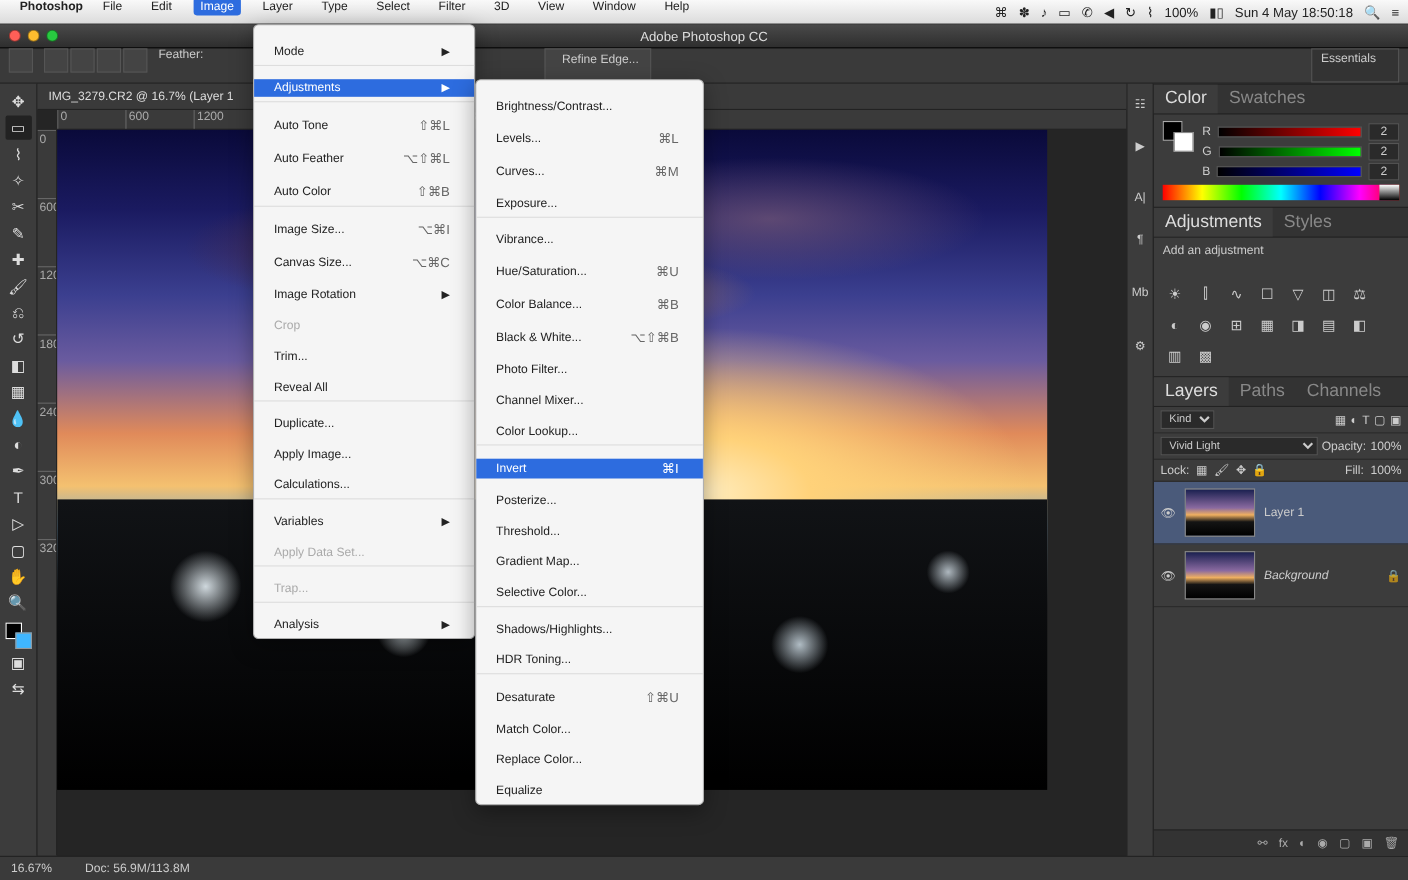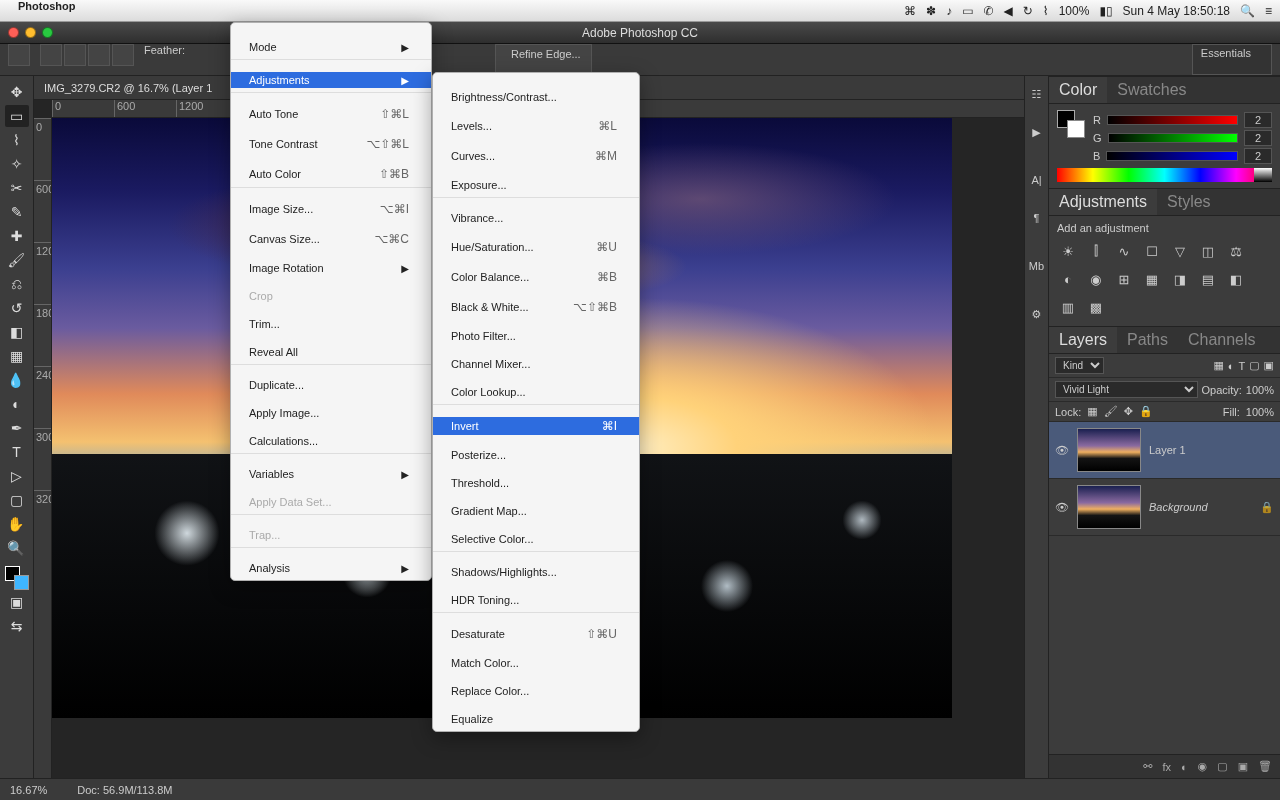--- a/index.html
+++ b/index.html
@@ -122,20 +122,21 @@
 .menu-image { top: 22px; left: 230px; width: 202px; }
 .menu-adjust { top: 72px; left: 432px; width: 208px; }
 
 </style>
 </head>
 <body>
 
 <div class="menubar">
   <span class="apple"></span>
   <span class="app">Photoshop</span>
+  <span id="menubar-items"><span class="mitem">File</span><span class="mitem">Edit</span><span class="mitem active">Image</span><span class="mitem">Layer</span><span class="mitem">Type</span><span class="mitem">Select</span><span class="mitem">Filter</span><span class="mitem">3D</span><span class="mitem">View</span><span class="mitem">Window</span><span class="mitem">Help</span></span>
   <div class="right">
     <span>⌘</span>
     <span>✽</span>
     <span>♪</span>
     <span>▭</span>
     <span>✆</span>
     <span>◀</span>
     <span>↻</span>
     <span>⌇</span>
     <span>100%</span>
@@ -271,21 +272,21 @@
         </div>
       </div>
       <div class="spectrum"></div>
     </div>
 
     <div class="panel-tabs">
       <div class="ptab active">Adjustments</div>
       <div class="ptab">Styles</div>
     </div>
     <div class="panel-body adj-panel">
-      <div style="margin-bottom:4px;">Add an adjustment</div>
+      <div style="margin-bottom:20px;">Add an adjustment</div>
       <div class="grid">
         <div class="ai">☀</div>
         <div class="ai">⫿</div>
         <div class="ai">∿</div>
         <div class="ai">☐</div>
         <div class="ai">▽</div>
         <div class="ai">◫</div>
         <div class="ai">⚖</div>
         <div class="ai">◐</div>
         <div class="ai">◉</div>
@@ -369,21 +370,21 @@
     <div class="mi hl">
       <span>Adjustments</span>
       <span class="arrow">▶</span>
     </div>
     <hr>
     <div class="mi">
       <span>Auto Tone</span>
       <span class="shortcut">⇧⌘L</span>
     </div>
     <div class="mi">
-      <span>Tone Contrast</span>
+      <span>Auto Feather</span>
       <span class="shortcut">⌥⇧⌘L</span>
     </div>
     <div class="mi">
       <span>Auto Color</span>
       <span class="shortcut">⇧⌘B</span>
     </div>
     <hr>
     <div class="mi">
       <span>Image Size...</span>
       <span class="shortcut">⌥⌘I</span>

